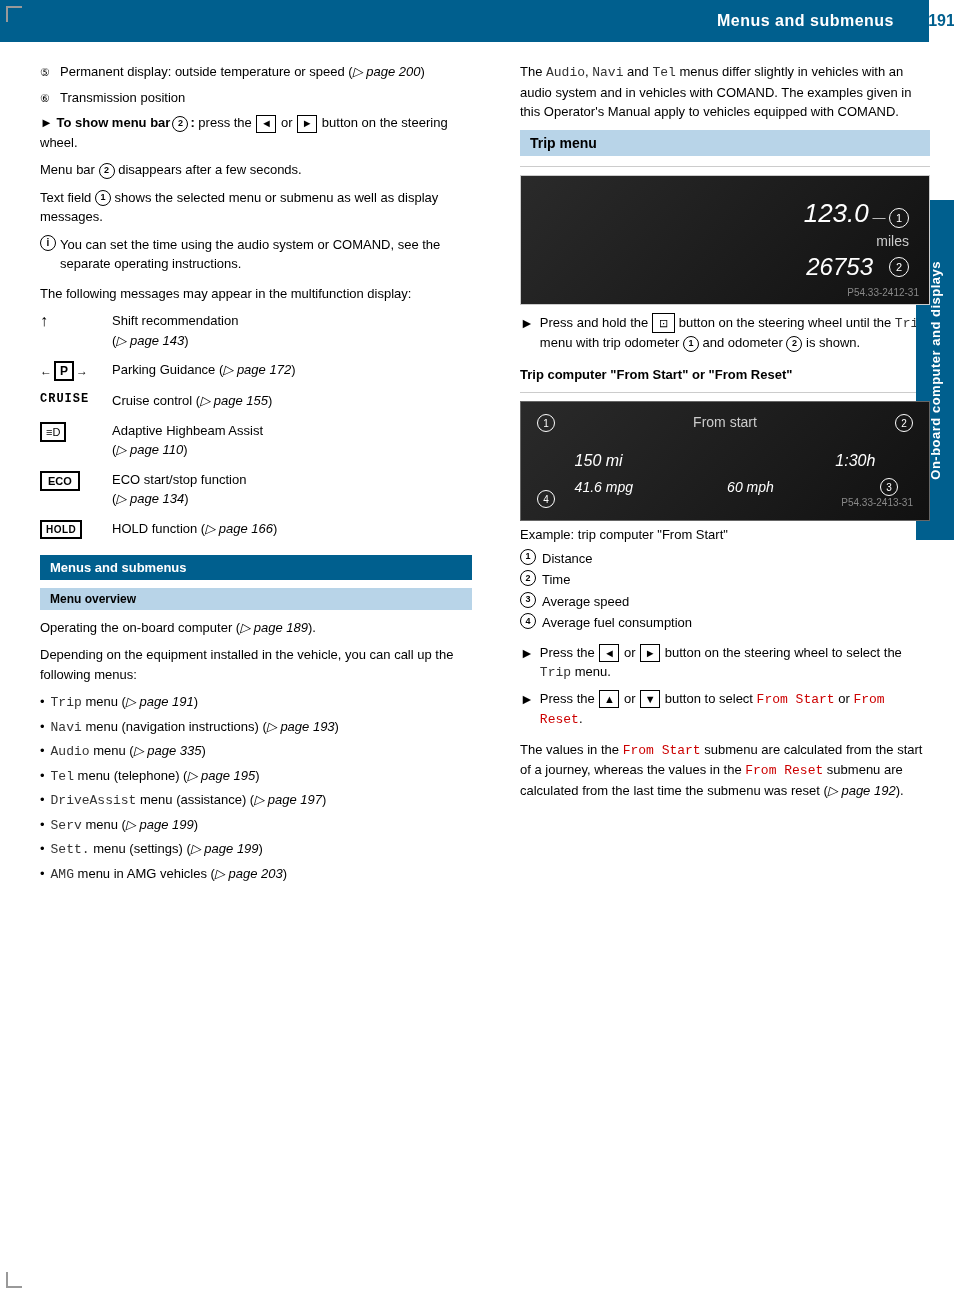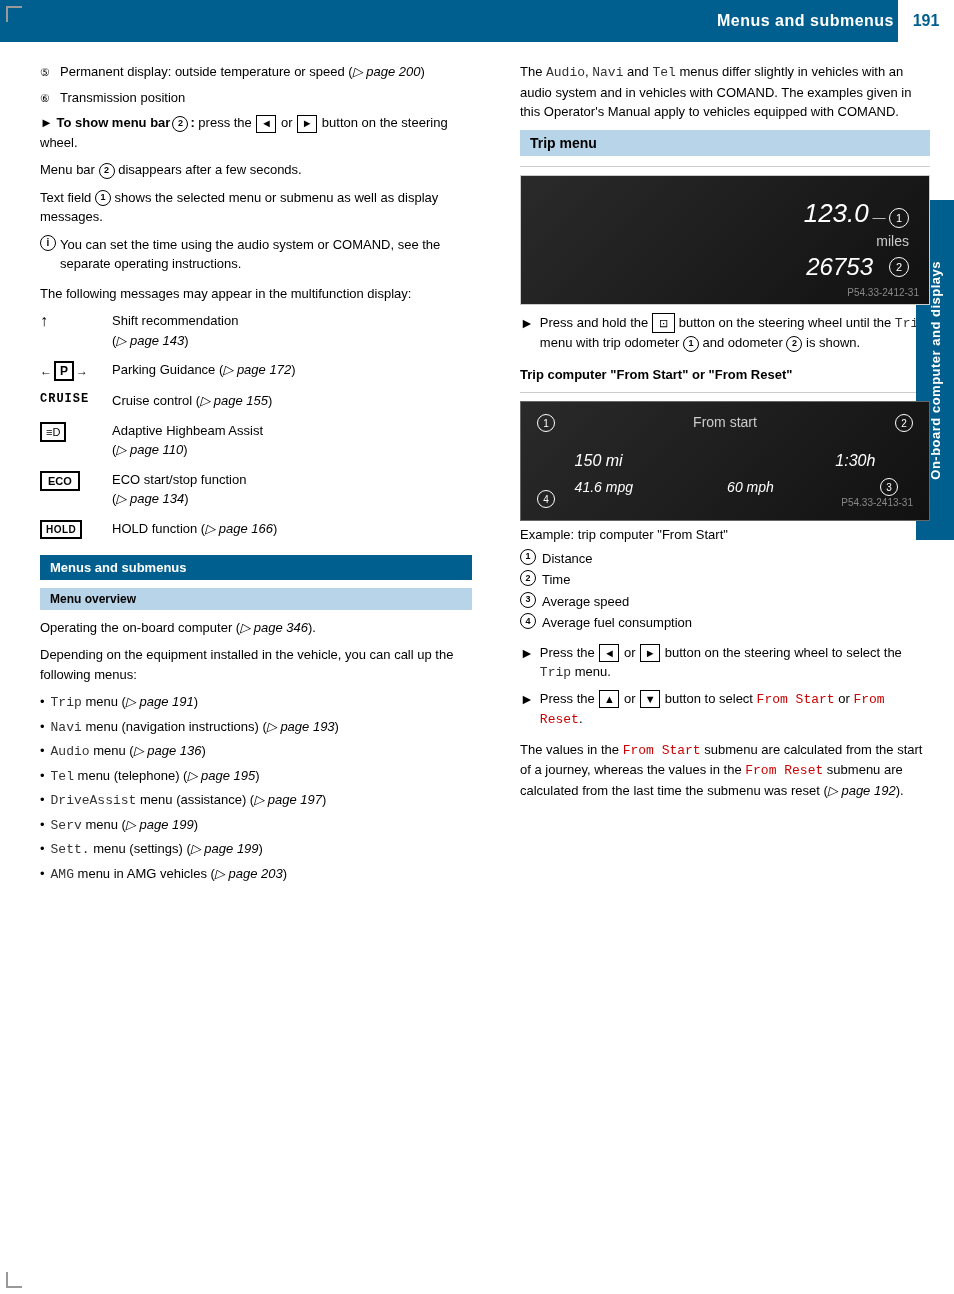--- a/index.html
+++ b/index.html
@@ -26,21 +26,21 @@
       color: #fff;
       font-size: 16px;
       font-weight: bold;
       letter-spacing: 0.5px;
     }
     .page-number-box {
       background: #fff;
       color: #005f8e;
       font-weight: bold;
       font-size: 16px;
-      width: 56px;
+      width: 25px;
       height: 42px;
       display: flex;
       align-items: center;
       justify-content: center;
       position: absolute;
       right: 0;
       top: 0;
     }
 
     
@@ -400,32 +400,32 @@
         <span class="icon-hold">HOLD</span>
       </div>
       <div class="symbol-desc">
         HOLD function (<span class="page-ref">▷ page 166</span>)
       </div>
     </div>
 
     <div class="section-header">Menus and submenus</div>
     <div class="subsection-header">Menu overview</div>
 
-    <p>Operating the on-board computer (<span class="page-ref">▷ page 346</span>).</p>
+    <p>Operating the on-board computer (<span class="page-ref">▷ page 189</span>).</p>
     <p>Depending on the equipment installed in the vehicle, you can call up the following menus:</p>
 
     <ul class="dot-bullet">
       <li>
           <span><span class="menu-name">Trip</span> menu (<span class="page-ref">▷ page 191</span>)</span>
         </li>
       <li>
           <span><span class="menu-name">Navi</span> menu (navigation instructions) (<span class="page-ref">▷ page 193</span>)</span>
         </li>
       <li>
-          <span><span class="menu-name">Audio</span> menu (<span class="page-ref">▷ page 136</span>)</span>
+          <span><span class="menu-name">Audio</span> menu (<span class="page-ref">▷ page 335</span>)</span>
         </li>
       <li>
           <span><span class="menu-name">Tel</span> menu (telephone) (<span class="page-ref">▷ page 195</span>)</span>
         </li>
       <li>
           <span><span class="menu-name">DriveAssist</span> menu (assistance) (<span class="page-ref">▷ page 197</span>)</span>
         </li>
       <li>
           <span><span class="menu-name">Serv</span> menu (<span class="page-ref">▷ page 199</span>)</span>
         </li>

